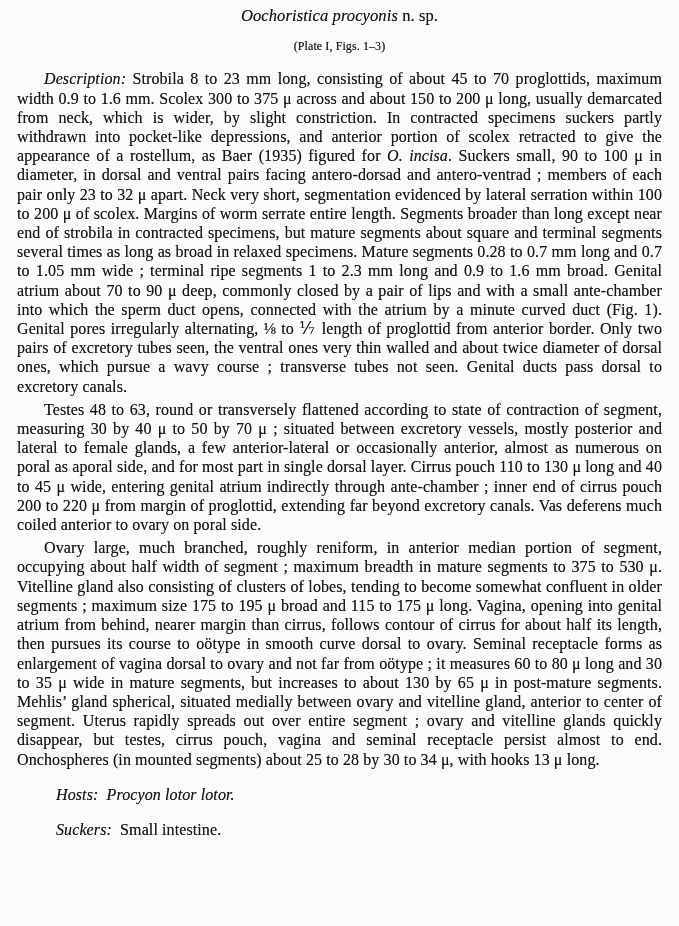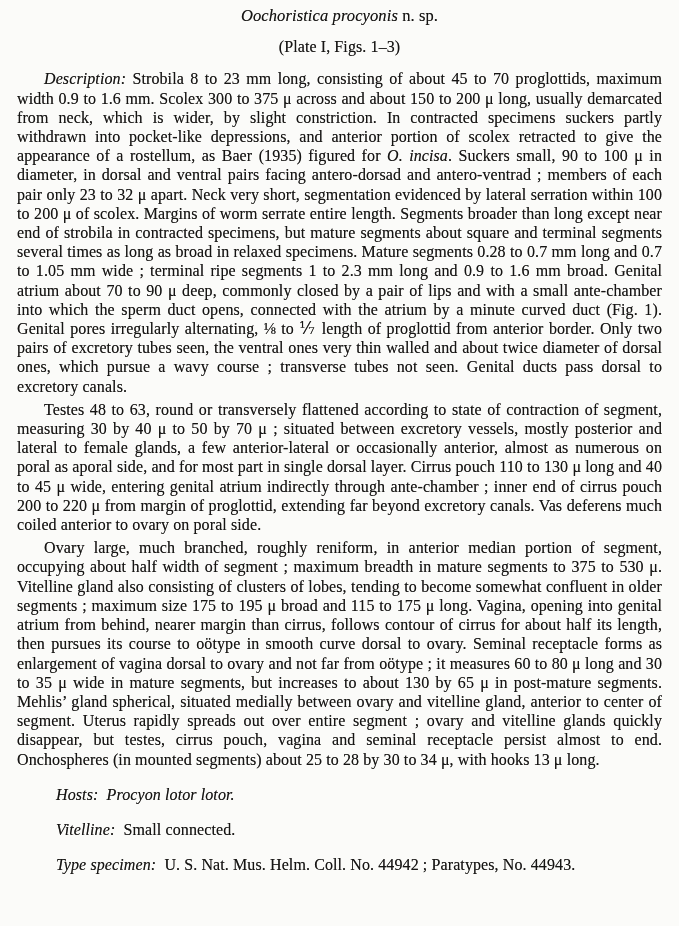--- a/index.html
+++ b/index.html
@@ -14,21 +14,21 @@
     font-family: "Liberation Serif", "DejaVu Serif", serif;
     font-size: 16px;
     line-height: 19.2px;
     color: #161514;
     text-align: justify;
     letter-spacing: 0.1px;
     text-shadow: 0 0 0.5px rgba(25,22,20,0.55);
   }
   .center { text-align: center; text-indent: 0; }
   .title  { margin: 0 0 6px 0; font-size: 16.5px; }
-  .subtitle { margin: 12px 0 13px 0; font-size: 16px; }
+  .subtitle { margin: 12px 0 13px 0; font-size: 12px; }
   p.body  { margin: 4px; text-indent: 27px; }
   p.entry { margin: 16px; text-indent: 27px; text-align: left; }
   i { font-style: italic; }
 </style>
 </head>
 <body>
 
 <div class="page">
 
   <p class="center title"><i>Oochoristica procyonis</i><span> n. sp.</span></p>
@@ -36,18 +36,17 @@
   <p class="center subtitle">(Plate I, Figs. 1–3)</p>
 
   <p class="body"><i>Description:</i><span>  Strobila 8 to 23 mm long, consisting of about 45 to 70 proglottids, maximum width 0.9 to 1.6 mm.  Scolex 300 to 375 μ across and about 150 to 200 μ long, usually demarcated from neck, which is wider, by slight constriction.  In contracted specimens suckers partly withdrawn into pocket-like depressions, and anterior portion of scolex retracted to give the appearance of a rostellum, as Baer (1935) figured for </span><i>O. incisa</i><span>.  Suckers small, 90 to 100 μ in diameter, in dorsal and ventral pairs facing antero-dorsad and antero-ventrad ; members of each pair only 23 to 32 μ apart.  Neck very short, segmentation evidenced by lateral serration within 100 to 200 μ of scolex.  Margins of worm serrate entire length.  Segments broader than long except near end of strobila in contracted specimens, but mature segments about square and terminal segments several times as long as broad in relaxed specimens.  Mature segments 0.28 to 0.7 mm long and 0.7 to 1.05 mm wide ; terminal ripe segments 1 to 2.3 mm long and 0.9 to 1.6 mm broad.  Genital atrium about 70 to 90 μ deep, commonly closed by a pair of lips and with a small ante-chamber into which the sperm duct opens, connected with the atrium by a minute curved duct (Fig. 1).  Genital pores irregularly alternating, ⅛ to ⅐ length of proglottid from anterior border.  Only two pairs of excretory tubes seen, the ventral ones very thin walled and about twice diameter of dorsal ones, which pursue a wavy course ; transverse tubes not seen.  Genital ducts pass dorsal to excretory canals.</span></p>
 
   <p class="body">Testes 48 to 63, round or transversely flattened according to state of contraction of segment, measuring 30 by 40 μ to 50 by 70 μ ; situated between excretory vessels, mostly posterior and lateral to female glands, a few anterior-lateral or occasionally anterior, almost as numerous on poral as aporal side, and for most part in single dorsal layer.  Cirrus pouch 110 to 130 μ long and 40 to 45 μ wide, entering genital atrium indirectly through ante-chamber ; inner end of cirrus pouch 200 to 220 μ from margin of proglottid, extending far beyond excretory canals.  Vas deferens much coiled anterior to ovary on poral side.</p>
 
   <p class="body">Ovary large, much branched, roughly reniform, in anterior median portion of segment, occupying about half width of segment ; maximum breadth in mature segments to 375 to 530 μ.  Vitelline gland also consisting of clusters of lobes, tending to become somewhat confluent in older segments ; maximum size 175 to 195 μ broad and 115 to 175 μ long.  Vagina, opening into genital atrium from behind, nearer margin than cirrus, follows contour of cirrus for about half its length, then pursues its course to oötype in smooth curve dorsal to ovary.  Seminal receptacle forms as enlargement of vagina dorsal to ovary and not far from oötype ; it measures 60 to 80 μ long and 30 to 35 μ wide in mature segments, but increases to about 130 by 65 μ in post-mature segments.  Mehlis’ gland spherical, situated medially between ovary and vitelline gland, anterior to center of segment.  Uterus rapidly spreads out over entire segment ; ovary and vitelline glands quickly disappear, but testes, cirrus pouch, vagina and seminal receptacle persist almost to end.  Onchospheres (in mounted segments) about 25 to 28 by 30 to 34 μ, with hooks 13 μ long.</p>
 
   <p class="entry"><i>Hosts:</i><span>&nbsp; </span><i>Procyon lotor lotor.</i></p>
 
-  <p class="entry"><i>Vitelline:</i><span>&nbsp; </span><span>Small connected.</span></p>
+  <p class="entry"><i>Suckers:</i><span>&nbsp; </span><span>Small intestine.</span></p>
 
 
-  <p class="entry"><i>Type specimen:</i><span>&nbsp; </span><span>U. S. Nat. Mus. Helm. Coll. No. 44942 ; Paratypes, No. 44943.</span></p>
 
 </div>
 
 </body></html>

